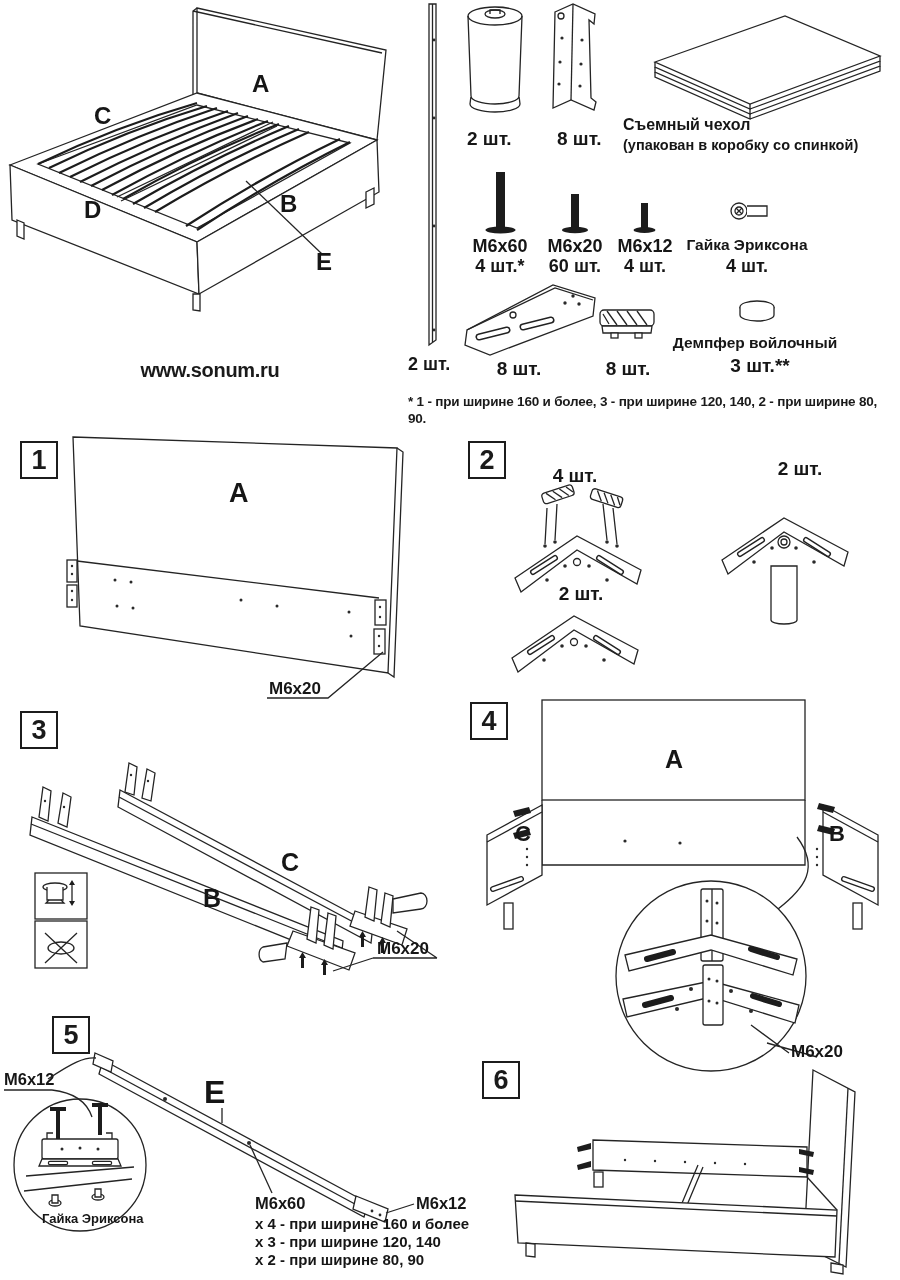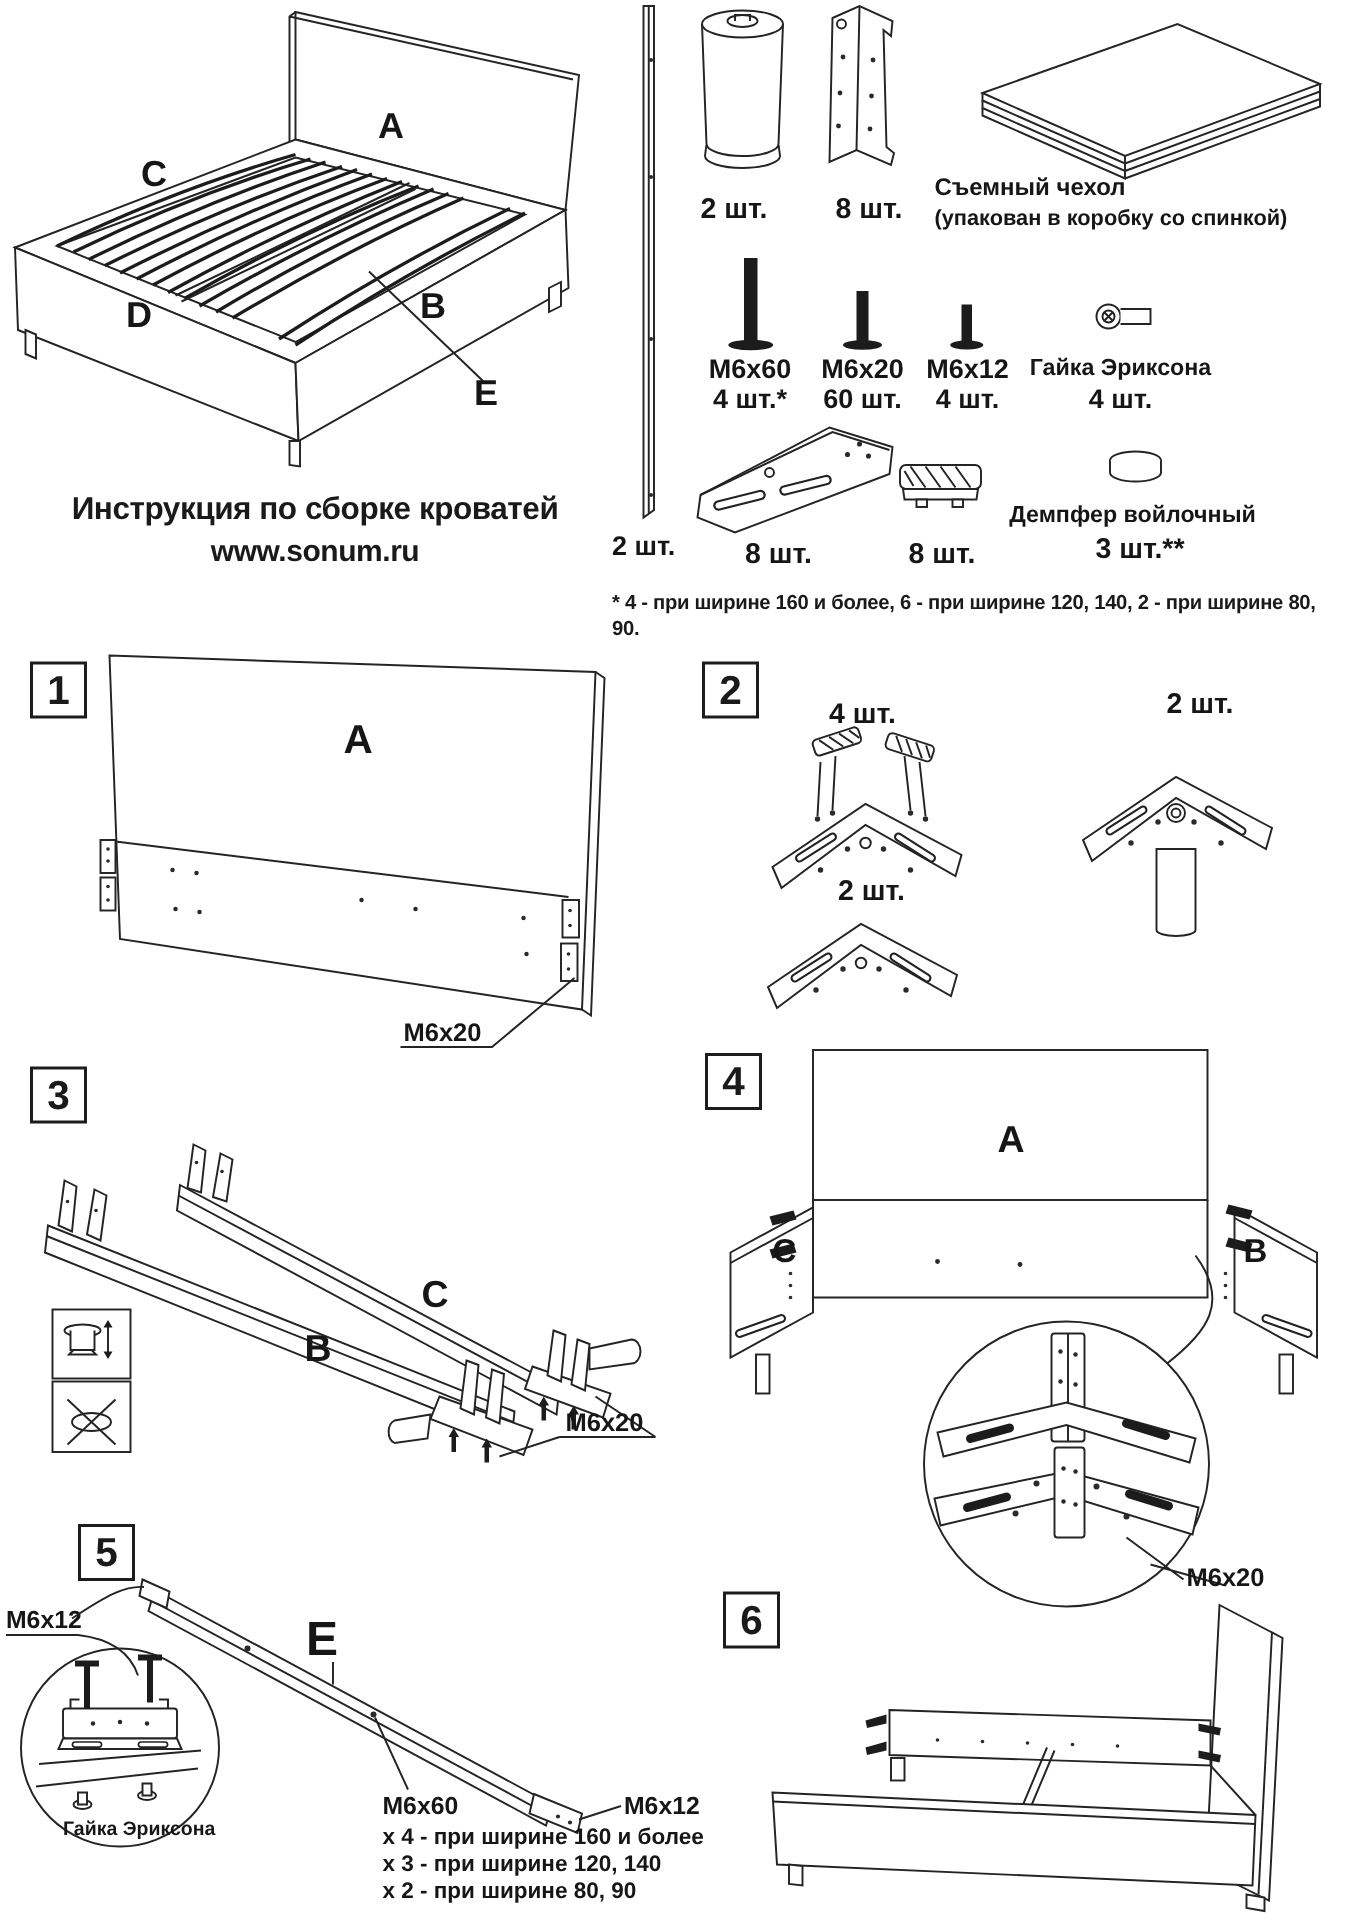--- a/index.html
+++ b/index.html
@@ -6,21 +6,21 @@
   #page{position:relative;width:900px;height:1280px;background:#ffffff;overflow:hidden;
         font-family:"Liberation Sans",sans-serif;color:#1a1a1a;}
   .abs{position:absolute;}
   svg{display:block;overflow:visible;}
   svg text{font-family:"Liberation Sans",sans-serif;font-weight:700;fill:#161616;}
   .step-box{position:absolute;width:34px;height:34px;border:2px solid #1c1c1c;background:#fff;
             display:flex;align-items:center;justify-content:center;
             font-size:27px;font-weight:700;}
   .title{position:absolute;left:36px;top:328px;width:348px;text-align:center;
          font-size:21px;font-weight:700;line-height:1.1;letter-spacing:-0.3px;}
-  .site{margin-top:6px;font-size:20px;font-weight:700;}
+  .site{margin-top:31px;font-size:20px;font-weight:700;}
   .foot{position:absolute;left:408px;top:394px;width:488px;font-size:13.5px;font-weight:700;
         line-height:1.25;letter-spacing:-0.2px;}
   .ln{stroke:#242424;stroke-width:1.3;fill:none;}
   .lnw{stroke:#242424;stroke-width:1.3;fill:#fff;}
   .thk{stroke:#1c1c1c;stroke-width:2.2;fill:none;}
   .blk{fill:#1c1c1c;stroke:none;}
   .dot{fill:#2a2a2a;stroke:none;}
 </style>
 </head>
 <body>
@@ -167,26 +167,25 @@
 
     <g>
       <ellipse class="lnw" cx="302" cy="307" rx="17" ry="6"></ellipse>
       <path class="lnw" d="M285,307 l0,8 A17,6 0 0 0 319,315 l0,-8"></path>
     </g>
     <text x="300" y="348" font-size="15.5" text-anchor="middle">Демпфер войлочный</text>
     <text x="305" y="372" font-size="19" text-anchor="middle">3 шт.**</text>
   </svg>
 
   <div class="title">
-    <div>Инструкция по сборке кроватей</div>
     <div class="site">www.sonum.ru</div>
   </div>
 
   <div class="foot">
-    <div>* 4 - при ширине 160 и более, 6 - при ширине 120, 140, 2 - при ширине 80, 90.</div>
+    <div>* 1 - при ширине 160 и более, 3 - при ширине 120, 140, 2 - при ширине 80, 90.</div>
   </div>
 
   <div class="step-box" style="left:20px;top:441px">1</div>
   <svg class="abs" style="left:55px;top:430px" width="405" height="275" viewBox="0 0 405 275">
     <path class="lnw" d="M18,7 L342,18 L333,243 L25,196 Z"></path>
     <path class="ln" d="M342,18 L348,22 L339,247 L333,243"></path>
     <path class="ln" d="M22,131 L324,168"></path>
 
     <g>
       <rect class="lnw" x="12" y="130" width="10" height="22"></rect>

